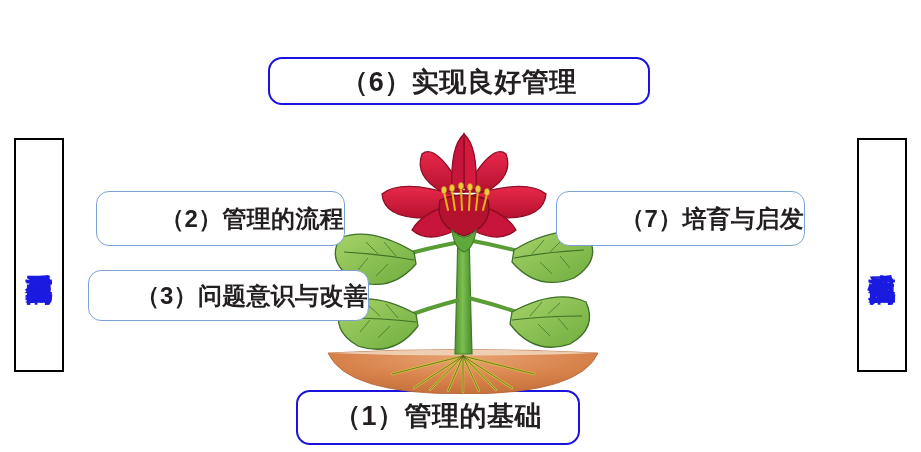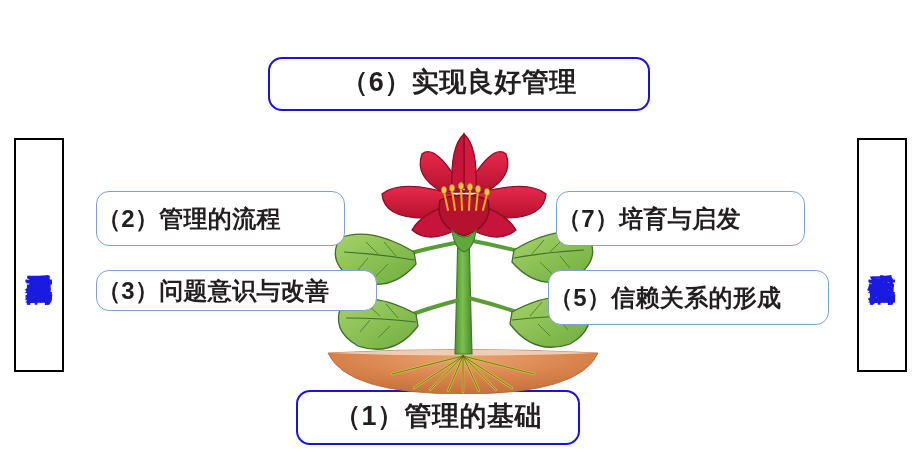--- a/index.html
+++ b/index.html
@@ -52,51 +52,51 @@
     justify-content: center;
   }
   .main-box .box-text {
     font-size: 27px;
     font-weight: bold;
     color: #231f20;
     letter-spacing: 0.5px;
     white-space: nowrap;
   }
   #box-top {
-    left: 268px; top: 57px; width: 382px; height: 54px;
+    left: 268px; top: 57px; width: 382px; height: 48px;
     align-items: flex-start;
   }
   #box-top .box-text { padding-top: 5px; }
   #box-bottom {
     left: 296px; top: 390px; width: 284px; height: 55px;
     align-items: flex-start;
   }
   #box-bottom .box-text { padding-top: 6px; }
 
   
   .sub-box {
     position: absolute;
     box-sizing: border-box;
     background: #ffffff;
     border: 1.7px solid #7aa3d4;
     border-radius: 13px;
     display: flex;
     align-items: center;
-    justify-content: flex-start;
+    justify-content: flex-end;
     z-index: 4;
   }
   .sub-box .box-text {
     font-size: 24px;
     font-weight: bold;
     color: #231f20;
     white-space: nowrap;
     letter-spacing: 0.3px;
   }
   #box-2 { left: 96px;  top: 191px; width: 249px; height: 55px; }
-  #box-3 { left: 96px;  top: 270px; width: 281px; height: 41px; }
+  #box-3 { left: 88px;  top: 270px; width: 281px; height: 51px; }
   #box-4 { left: 556px; top: 191px; width: 249px; height: 55px; }
   #box-5 { left: 548px; top: 270px; width: 281px; height: 55px; }
 
   
   #plant {
     position: absolute;
     left: 318px;
     top: 132px;
     width: 290px;
     height: 262px;
@@ -130,23 +130,20 @@
   </div>
 
   <div class="sub-box" id="box-3">
     <span class="box-text">（3）问题意识与改善</span>
   </div>
 
   <div class="sub-box" id="box-4">
     <span class="box-text">（7）培育与启发</span>
   </div>
 
-  <div class="sub-box" id="box-5">
-    <span class="box-text">（5）信赖关系的形成</span>
-  </div>
 
   <div id="plant">
     <svg width="290" height="262" viewBox="0 0 290 262" xmlns="http://www.w3.org/2000/svg">
       <defs>
         <radialGradient id="soilGrad" cx="50%" cy="20%" r="80%">
           <stop offset="0%" stop-color="#e7a372"></stop>
           <stop offset="55%" stop-color="#d9834c"></stop>
           <stop offset="100%" stop-color="#c4703c"></stop>
         </radialGradient>
         <linearGradient id="petalGrad" x1="0" y1="0" x2="0" y2="1">

